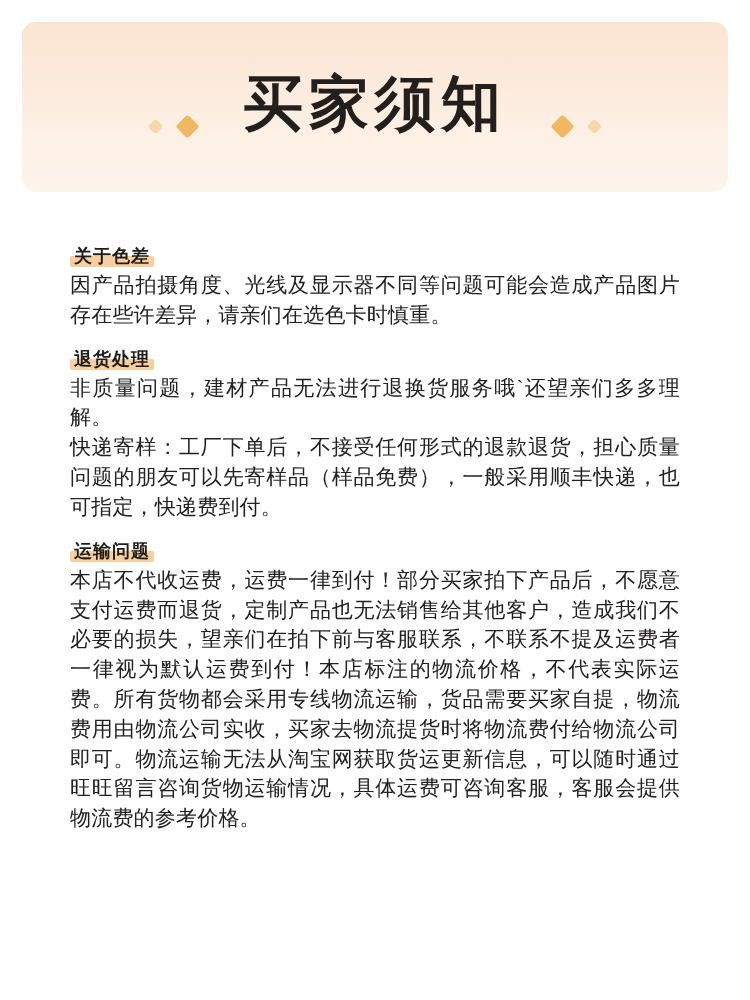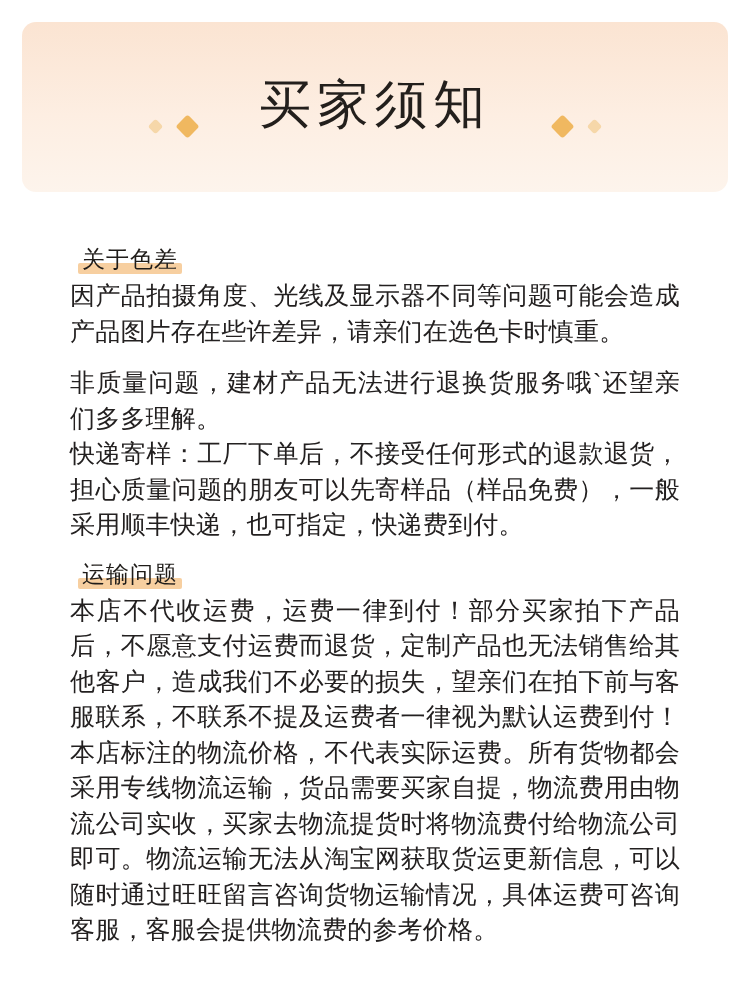--- a/index.html
+++ b/index.html
@@ -25,24 +25,24 @@
     position: relative;
     margin: 22px 22px 0 22px;
     height: 170px;
     border-radius: 14px;
     background: linear-gradient(180deg, #fbe4d2 0%, #fdeee2 55%, #fdf4ec 100%);
     display: flex;
     align-items: center;
     justify-content: center;
   }
   .banner-title {
-    font-size: 52px;
+    font-size: 60px;
     letter-spacing: 6px;
     color: #231f1c;
-    font-weight: 400;
+    font-weight: 700;
     font-family: "Liberation Sans", "DejaVu Sans", sans-serif;
     line-height: 1;
     padding-bottom: 6px;
   }
   .diamond {
     width: 17px;
     height: 17px;
     background: #f0b860;
     transform: rotate(45deg);
     border-radius: 3px;
@@ -74,45 +74,44 @@
   .content {
     padding: 52px 70px 0 70px;
   }
   .section {
     margin-bottom: 14px;
   }
   .section-heading {
     display: inline-block;
     position: relative;
     font-family: "Liberation Sans", "DejaVu Sans", sans-serif;
-    font-weight: 400;
-    font-size: 23px;
+    font-weight: 700;
+    font-size: 18px;
     color: #1f1c19;
     letter-spacing: 1px;
     padding: 0 4px 1px 4px;
     margin-bottom: 2px;
-    margin-left: 8px;
   }
   .section-heading::before {
     content: "";
     position: absolute;
     left: 0;
     right: 0;
     bottom: 2px;
     height: 11px;
     background: #f7cfa0;
     z-index: -1;
     border-radius: 2px;
   }
   .section-heading span {
     position: relative;
     z-index: 1;
   }
   .section-body {
-    font-size: 25px;
+    font-size: 21px;
     line-height: 1.42;
     color: #232020;
     letter-spacing: 0.2px;
     text-align: justify;
     font-family: "Liberation Serif", "DejaVu Serif", serif;
   }
   .section-body p {
     margin: 0;
   }
   .gap-sm { margin-bottom: 16px; }
@@ -142,20 +141,23 @@
       </div>
       <div class="section-body">
         <p>因产品拍摄角度、光线及显示器不同等问题可能会造成产品图片存在些许差异，请亲们在选色卡时慎重。</p>
       </div>
     </div>
 
     <div class="section gap-sm">
     </div>
 
     <div class="section gap-sm">
+      <div class="section-heading">
+        <span>退货处理</span>
+      </div>
       <div class="section-body">
         <p>非质量问题，建材产品无法进行退换货服务哦`还望亲们多多理解。</p>
         <p>快递寄样：工厂下单后，不接受任何形式的退款退货，担心质量问题的朋友可以先寄样品（样品免费），一般采用顺丰快递，也可指定，快递费到付。</p>
       </div>
     </div>
 
     <div class="section">
       <div class="section-heading">
         <span>运输问题</span>
       </div>

